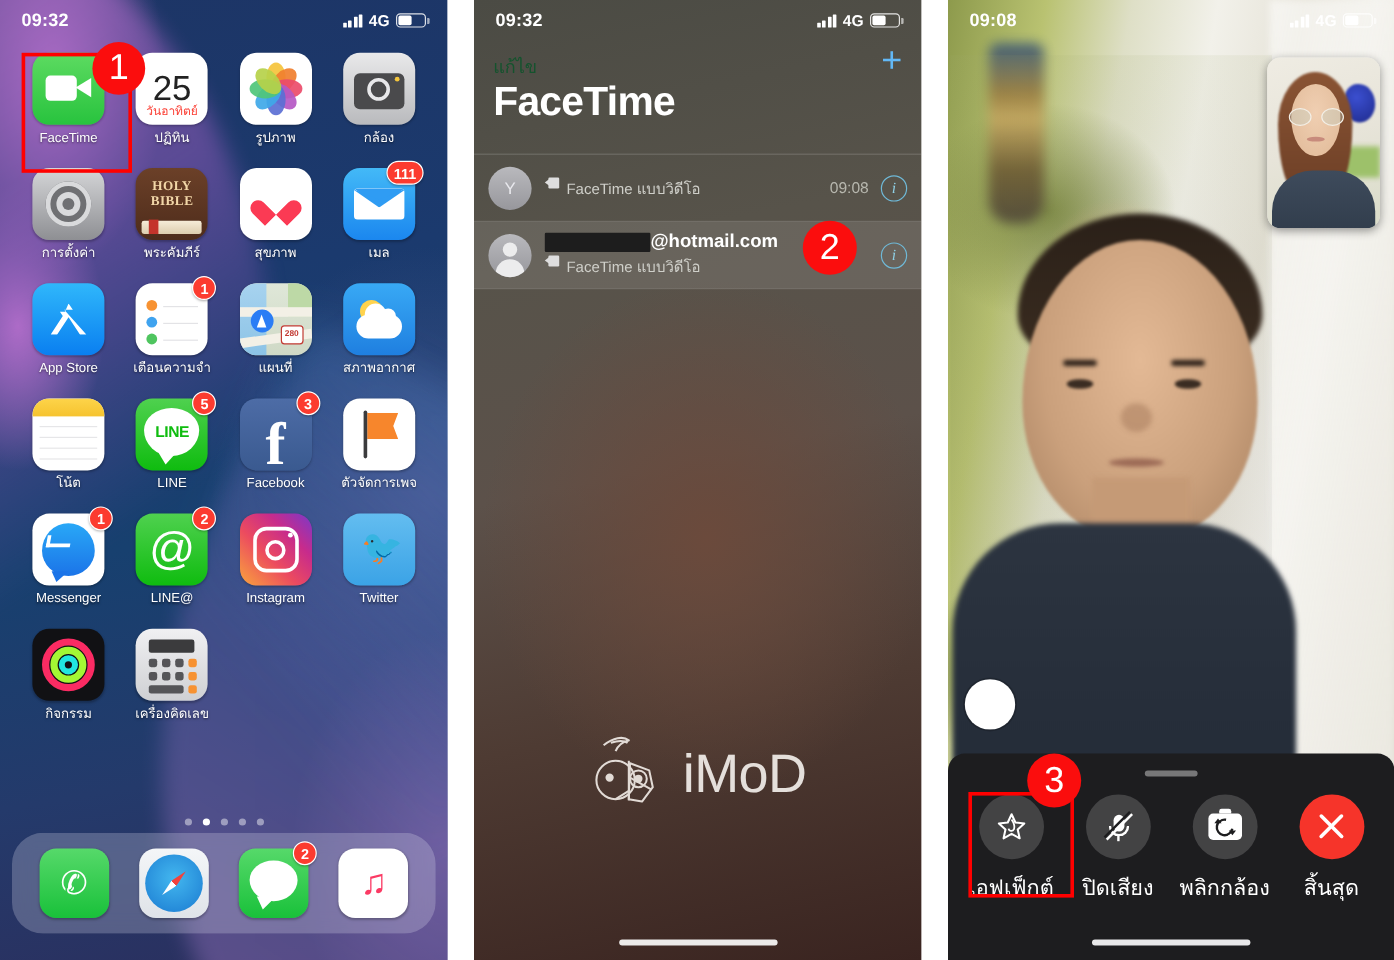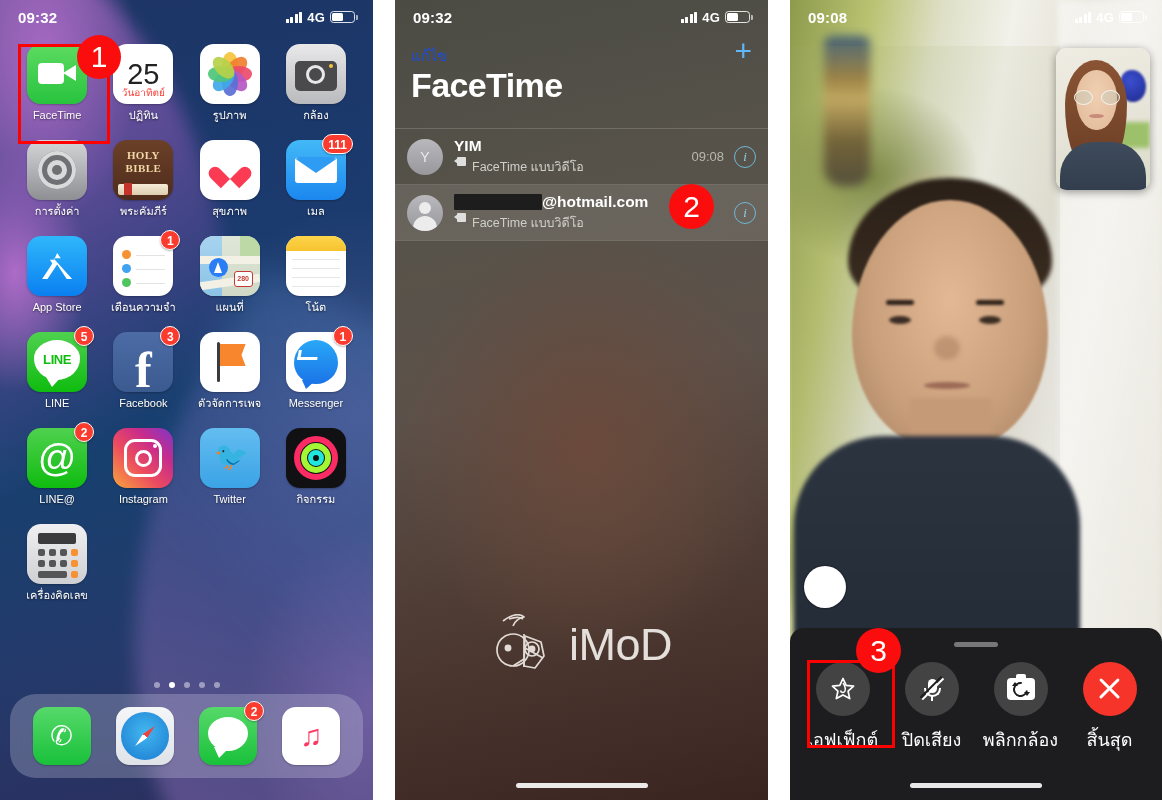--- a/index.html
+++ b/index.html
@@ -263,21 +263,21 @@
     width:26px; height:28px; color:#fb3a64; font-size:30px; line-height:28px; text-align:center; }
 
   
   #panel-list .bg {
     position:absolute; inset:0;
     background:
       radial-gradient(ellipse 260px 300px at 52% 56%, #6b4a3c 0%, rgba(80,60,48,0) 72%),
       linear-gradient(168deg, #4b4b44 0%, #57534a 26%, #5c514a 48%, #4e3b33 72%, #3a2420 100%);
   }
   #panel-list .ft-head { position:absolute; top:40px; left:0; right:0; z-index:5; }
-  .ft-edit { position:absolute; left:16px; top:4px; color:#1d4ed8; font-size:15px; }
+  .ft-edit { position:absolute; left:16px; top:4px; color:#14532d; font-size:15px; }
   .ft-plus { position:absolute; right:16px; top:-4px; color:#62b8f6; font-size:30px;
     font-weight:300; line-height:30px; }
   .ft-title { position:absolute; left:16px; top:26px; color:#fff; font-size:34px;
     font-weight:bold; letter-spacing:-.6px; }
   .ft-list { position:absolute; top:128px; left:0; right:0; z-index:5; }
   .ft-row { position:relative; display:flex; align-items:center; height:55px;
     padding: 0 12px 0 12px; }
   .ft-row.sel { background: rgba(255,255,255,.10); }
   .ft-sep { height:1px; background: rgba(255,255,255,.16); margin-left:0; }
   .ft-av { width:36px; height:36px; border-radius:50%; flex:none;
@@ -581,20 +581,29 @@
               <div class="green"></div>
             <div class="road" style="top:20px"></div>
             <div class="road" style="top:42px;transform:rotate(-8deg)"></div>
             <div class="pin"></div>
             <div class="shield">280</div>
           </div>
         </div>
         <div class="applabel">แผนที่</div>
       </div>
 
+      <div class="app">
+        <div class="appicon ic-weather">
+          <div class="bg">
+              <div class="sun"></div>
+              <div class="cloud"></div>
+            </div>
+        </div>
+        <div class="applabel">สภาพอากาศ</div>
+      </div>
 
       <div class="app">
         <div class="appicon ic-notes">
           <div class="bg">
             <div class="top"></div>
             <div class="ln" style="top:23px"></div>
               <div class="ln" style="top:32px"></div>
             <div class="ln" style="top:41px"></div>
               <div class="ln" style="top:50px"></div>
           </div>
@@ -748,21 +757,20 @@
       <div class="ft-plus">+</div>
       <div class="ft-title">FaceTime</div>
     </div>
 
     <div class="ft-list">
       <div class="ft-sep"></div>
 
       <div class="ft-row">
         <div class="ft-av">Y</div>
         <div class="ft-meta">
-          <div class="ft-name">YIM</div>
           <div class="ft-sub">
             <span class="vidglyph"></span>
             <span>FaceTime แบบวิดีโอ</span>
           </div>
         </div>
         <div class="ft-time">09:08</div>
         <div class="ft-info">i</div>
       </div>
 
       <div class="ft-sep"></div>

